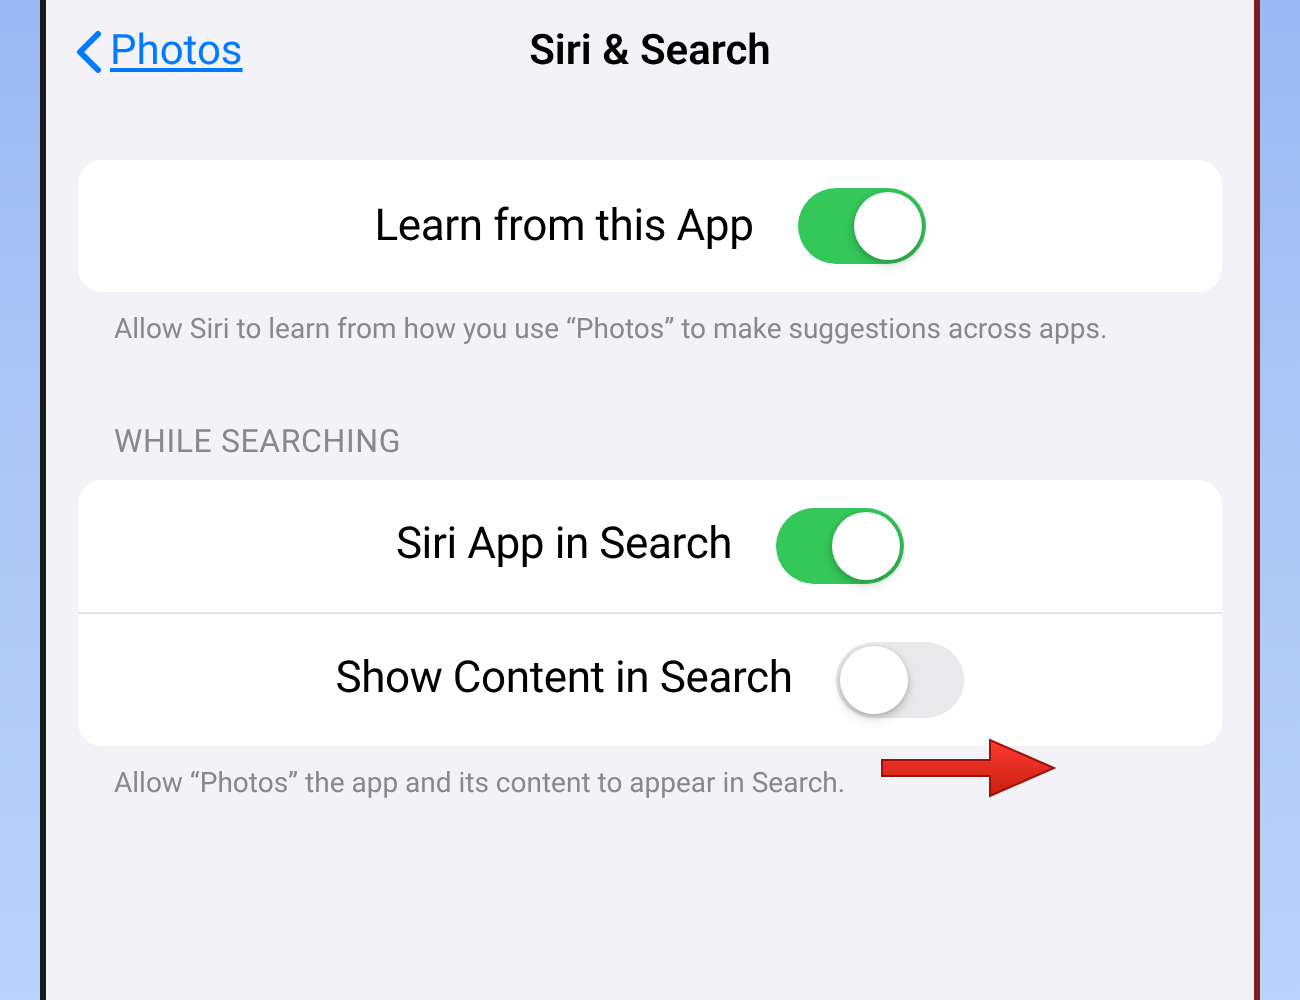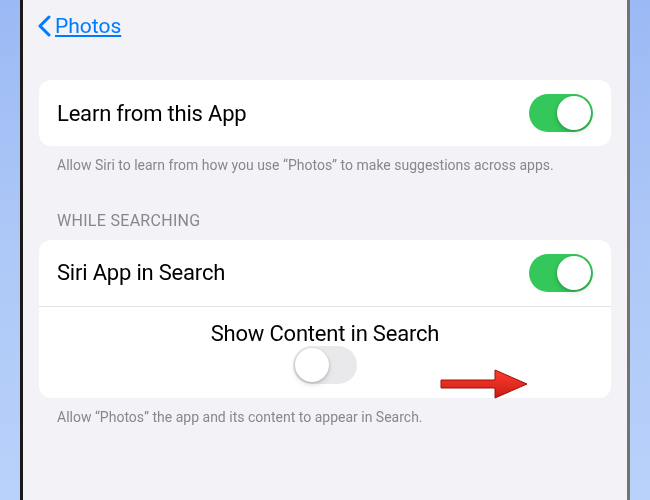--- a/index.html
+++ b/index.html
@@ -1,26 +1,26 @@
 <!DOCTYPE html>
 <html><head>
   <meta charset="utf-8">
   <style>
     * { margin:0; padding:0; box-sizing:border-box; -webkit-font-smoothing:antialiased; }
     body { width:650px; height:500px; background:linear-gradient(180deg,#9bb9f4 0%, #aec8f7 50%, #b9d2fb 100%); font-family:-apple-system, BlinkMacSystemFont, "Segoe UI", Roboto, Helvetica, Arial, sans-serif; display:flex; align-items:flex-start; justify-content:center; }
-    .phone { width:610px; height:500px; background:#f2f2f7; border-left:3px solid #1a1a1a; border-right:3px solid #737373; position:relative; overflow:hidden; }
+    .phone { width:610px; height:500px; background:#f2f2f7; border-left:3px solid #1a1a1a; border-right:3px solid #7f1d1d; position:relative; overflow:hidden; }
     .navbar { height:52px; display:flex; align-items:center; justify-content:center; position:relative; background:#f2f2f7; }
     .back { position:absolute; left:14px; top:0; height:52px; display:flex; align-items:center; color:#007aff; font-size:21px; cursor:pointer; }
     .back svg { margin-right:4px; }
     .back-label { text-decoration:underline; color:#007aff; }
     .title { font-size:21px; font-weight:600; color:#000; }
     .content { padding:28px 16px 0 16px; }
     .group { background:#fff; border-radius:12px; overflow:hidden; }
-    .row { display:flex; align-items:center; justify-content:space-between; padding:14px 18px; min-height:56px; }
-    .row + .row { border-top:1px solid #e4e4e8;flex-direction:column; }
+    .row { display:flex; align-items:center; justify-content:center; padding:14px 18px; min-height:56px;gap:22px; }
+    .row + .row { border-top:1px solid #e4e4e8; }
     .row-label { font-size:22px; color:#000; letter-spacing:-0.2px; }
     .toggle { width:64px; height:38px; border-radius:20px; position:relative; flex-shrink:0; cursor:pointer; }
     .toggle.on { background:#34c759; }
     .toggle.off { background:#e9e9eb; }
     .knob { position:absolute; top:2px; width:34px; height:34px; background:#fff; border-radius:50%; box-shadow:0 1px 3px rgba(0,0,0,0.2), 0 3px 6px rgba(0,0,0,0.1); }
     .toggle.on .knob { right:2px; }
     .toggle.off .knob { left:2px; }
     .footer { font-size:14px; color:#87878c; line-height:1.35; padding:10px 18px 0 18px; }
     .section-header { font-size:16px; color:#87878c; letter-spacing:0.3px; padding:0 18px 10px 18px; text-transform:uppercase;margin-top:20px; }
     .section2 { margin-top:36px; }
@@ -31,20 +31,21 @@
 
 <div class="phone">
 
   <div class="navbar">
     <div class="back">
       <svg width="14" height="22" viewBox="0 0 14 22" fill="none">
           <path d="M12 2 L3 11 L12 20" stroke="#007aff" stroke-width="3" stroke-linecap="round" stroke-linejoin="round"></path>
         </svg>
       <span class="back-label">Photos</span>
     </div>
+    <div class="title">Siri &amp; Search</div>
   </div>
 
   <div class="content">
 
     <div class="group">
       <div class="row">
         <span class="row-label">Learn from this App</span>
         <div class="toggle on">
             <div class="knob"></div>
           </div>

